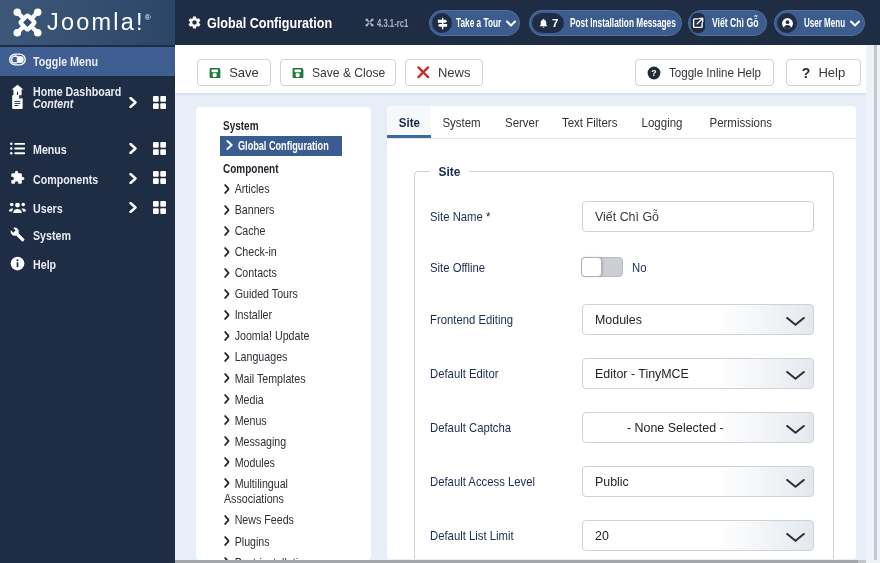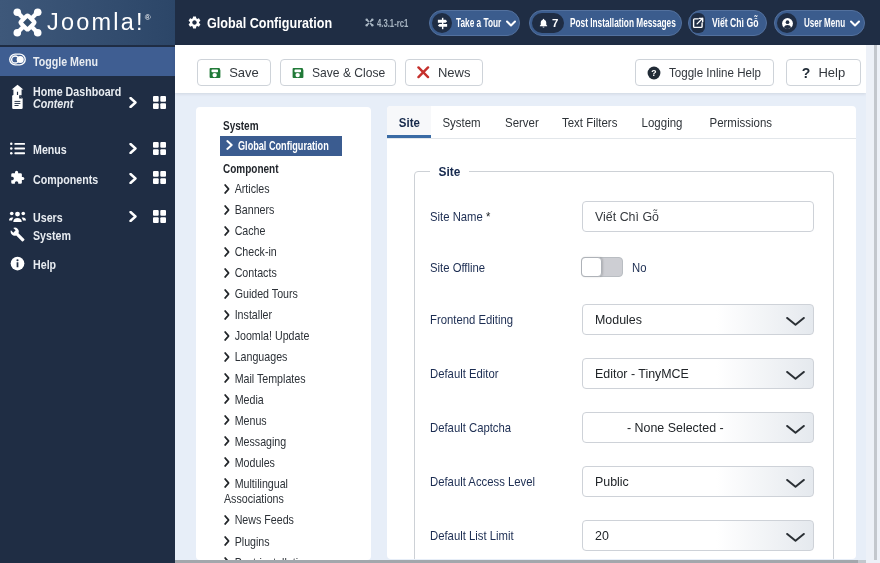--- a/index.html
+++ b/index.html
@@ -213,21 +213,21 @@
   <span class="chev"><svg width="8" height="11" viewBox="0 0 8 11">
         <path d="M1.5 1 L6.5 5.5 L1.5 10" stroke="#fff" stroke-width="2.4" fill="none" stroke-linecap="round" stroke-linejoin="round"></path>
       </svg></span>
   <span class="grid"><svg width="13" height="13" viewBox="0 0 13 13" fill="#fff">
         <rect x="0" y="0" width="5.7" height="5.7" rx="1"></rect>
         <rect x="7.3" y="0" width="5.7" height="5.7" rx="1"></rect>
         <rect x="0" y="7.3" width="5.7" height="5.7" rx="1"></rect>
         <rect x="7.3" y="7.3" width="5.7" height="5.7" rx="1"></rect>
       </svg></span>
 </div>
-<div class="sbitem" style="top:194px;margin-top:9px;">
+<div class="sbitem" style="top:194px;">
   <span class="ic"><svg width="17" height="13" viewBox="0 0 28 20" fill="#fff">
         <circle cx="14" cy="6" r="4"></circle>
         <path d="M7 19c0-4 3-6.5 7-6.5s7 2.5 7 6.5z"></path>
         <circle cx="4.5" cy="5" r="3"></circle>
         <path d="M0 16.5C0 13.5 2 11.5 5 11.5c.8 0 1.5.1 2.2.4A9 9 0 0 0 5 16.5z"></path>
         <circle cx="23.5" cy="5" r="3"></circle>
         <path d="M28 16.5c0-3-2-5-5-5-.8 0-1.5.1-2.2.4a9 9 0 0 1 2.2 4.6z"></path>
       </svg></span>
   <span class="tx">Users</span>
   <span class="chev"><svg width="8" height="11" viewBox="0 0 8 11">

